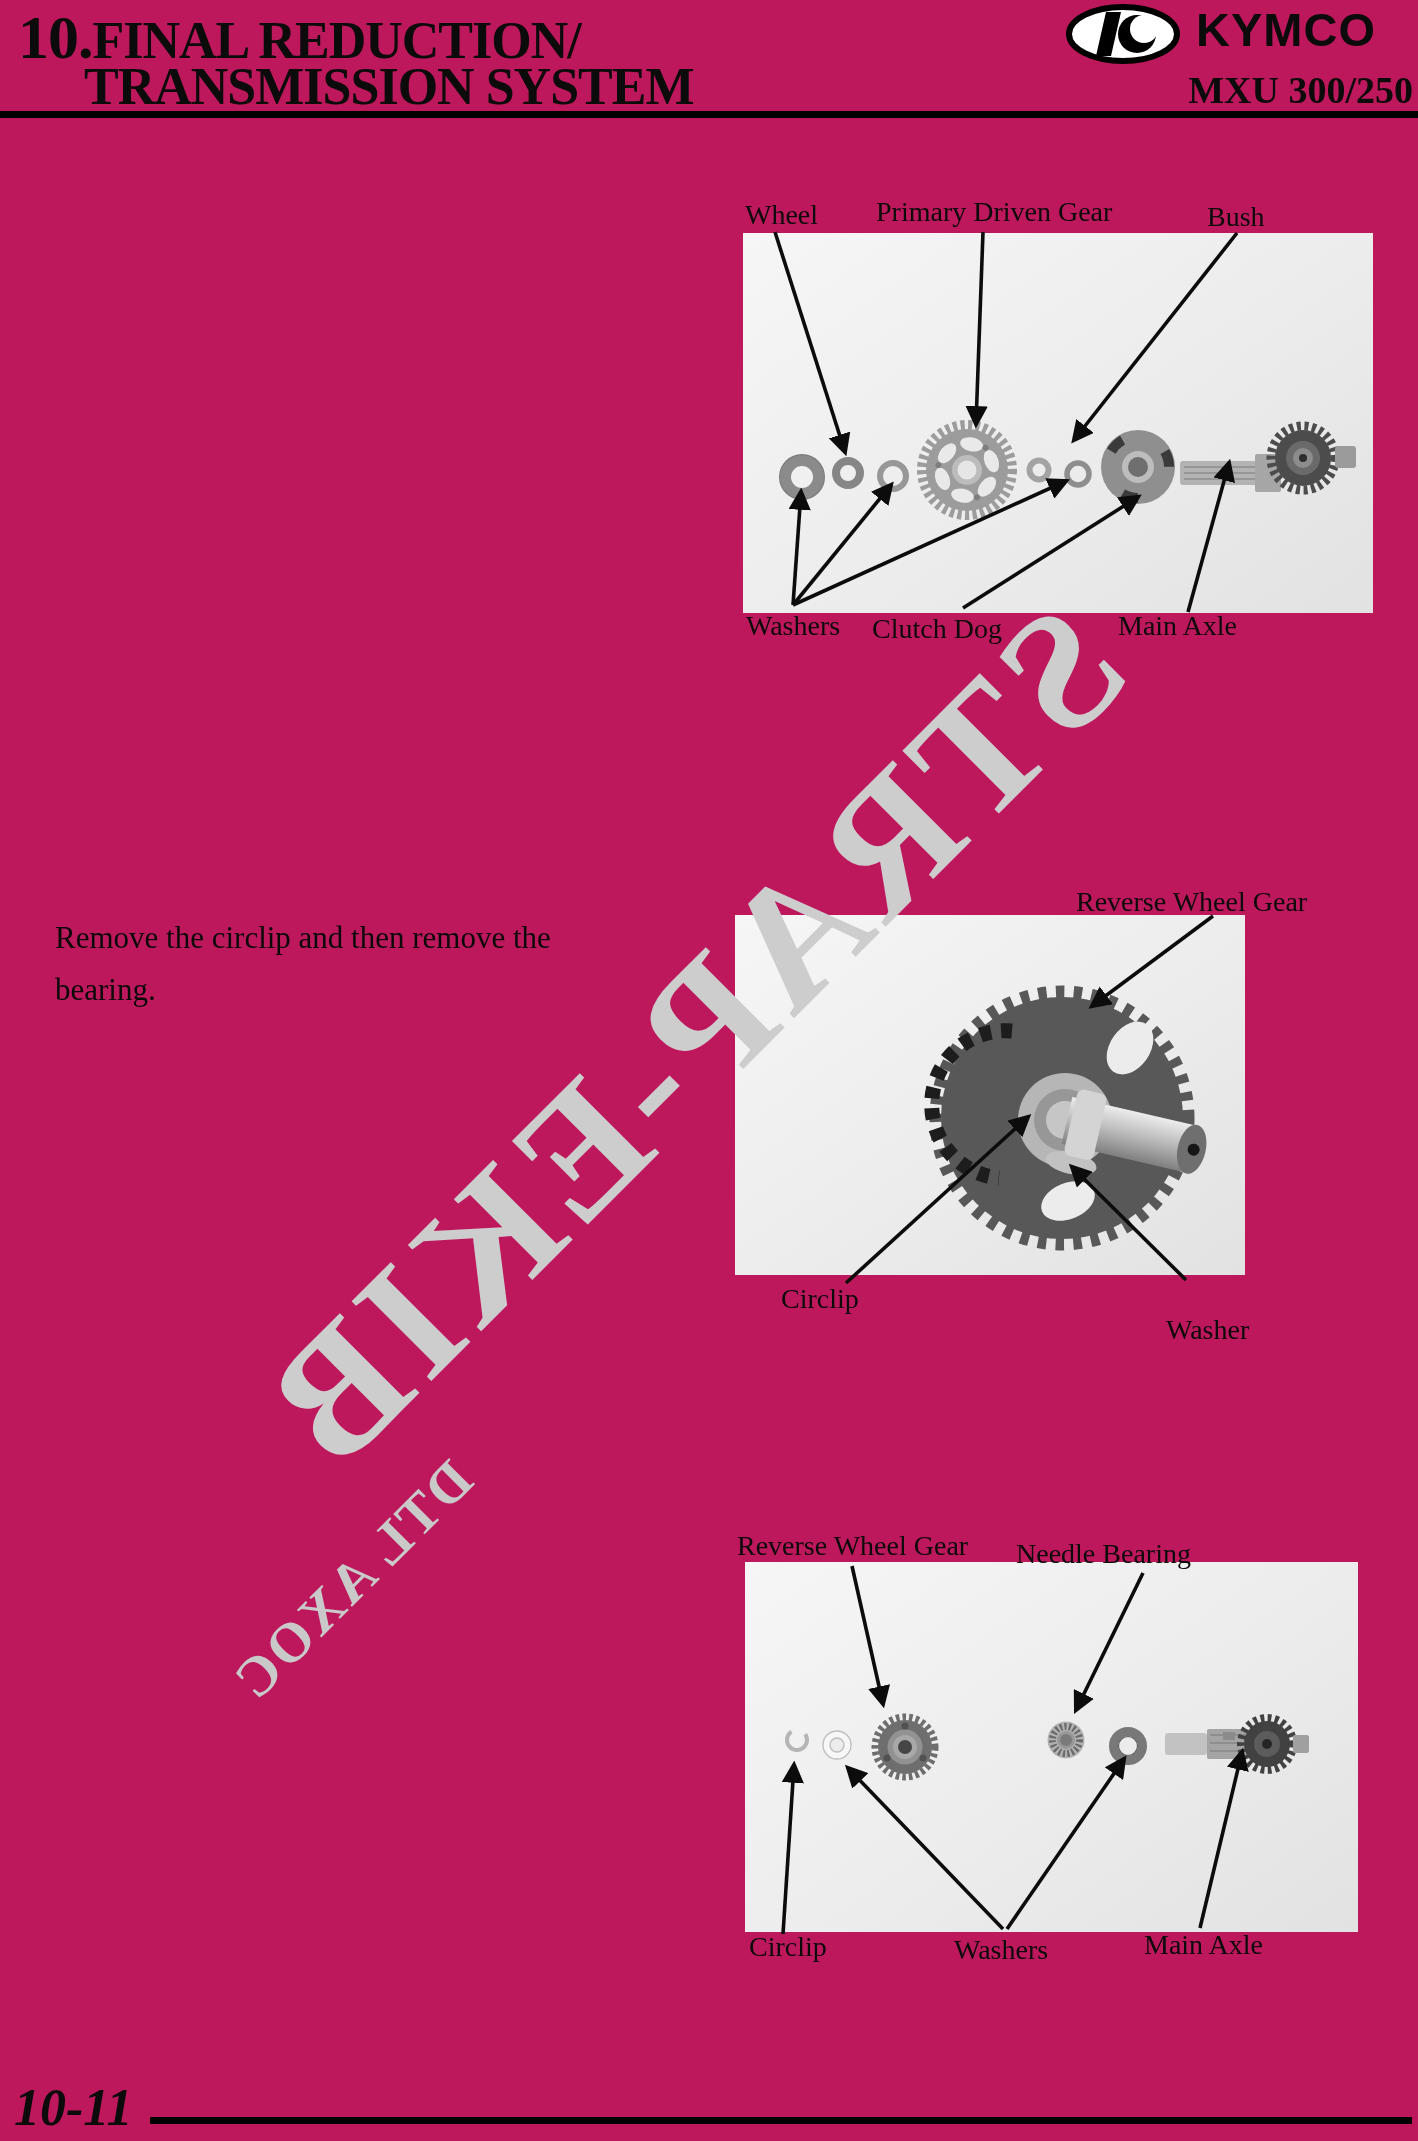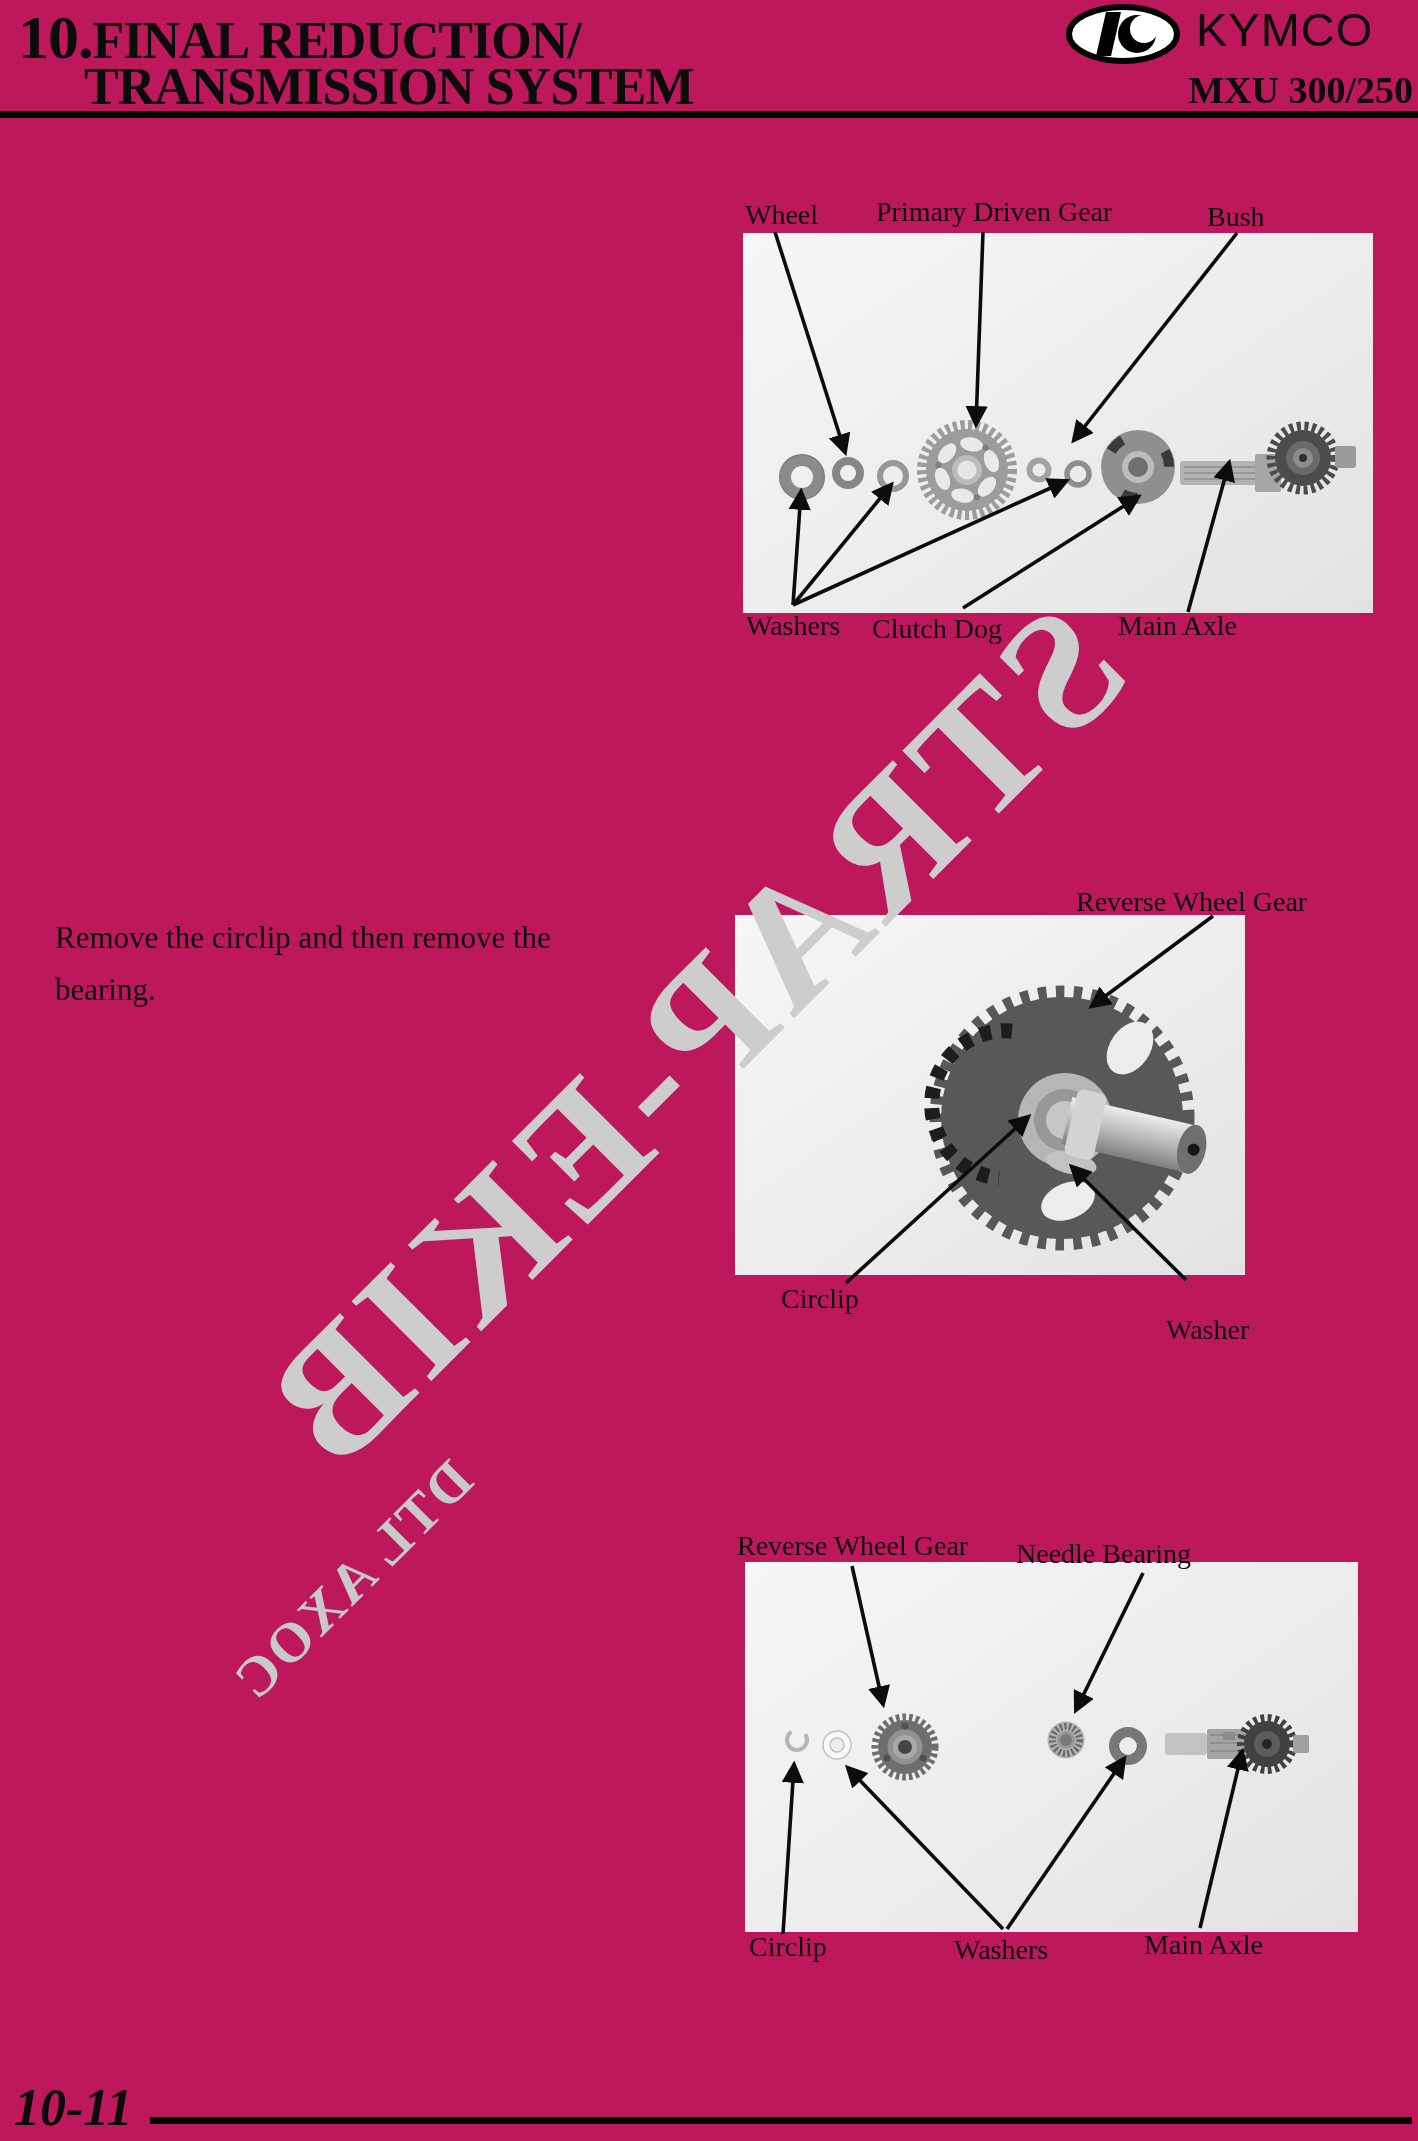--- a/index.html
+++ b/index.html
@@ -5,21 +5,21 @@
   html,body{margin:0;padding:0;background:#9a9a9a;}
   .page{
     position:relative;width:1418px;height:2141px;background:#be185d;
     overflow:hidden;font-family:"Liberation Serif",serif;color:#0b0b0b;
   }
   
   .title-line1{position:absolute;left:18px;top:2px;font-weight:bold;font-size:52px;letter-spacing:-1px;white-space:nowrap;z-index:30;}
   .chap{font-size:62px;}
   .title-line2{position:absolute;left:84px;top:57px;font-weight:bold;font-size:52px;letter-spacing:-1px;white-space:nowrap;z-index:30;}
   .logo{position:absolute;left:1064px;top:3px;z-index:30;}
-  .brand{position:absolute;left:1196px;top:2px;font-family:"Liberation Sans",sans-serif;font-weight:400;font-size:47px;letter-spacing:1px;z-index:30;}
+  .brand{position:absolute;left:1196px;top:2px;font-family:"Liberation Sans",sans-serif;font-weight:700;font-size:47px;letter-spacing:1px;z-index:30;}
   .model{position:absolute;right:5px;top:68px;font-weight:bold;font-size:38px;z-index:30;}
   .header-rule{position:absolute;left:0;top:111px;width:1418px;height:7px;background:#000;z-index:30;}
   
   .para{position:absolute;left:55px;top:912px;font-size:31px;line-height:52px;color:#0a0a0a;z-index:30;}
   
   .photo{position:absolute;background:linear-gradient(145deg,#f6f6f6 0%,#ececec 55%,#e2e2e2 100%);z-index:10;}
   #photo1{left:743px;top:233px;width:630px;height:380px;}
   #photo2{left:735px;top:915px;width:510px;height:360px;}
   #photo3{left:745px;top:1562px;width:613px;height:370px;}
   

